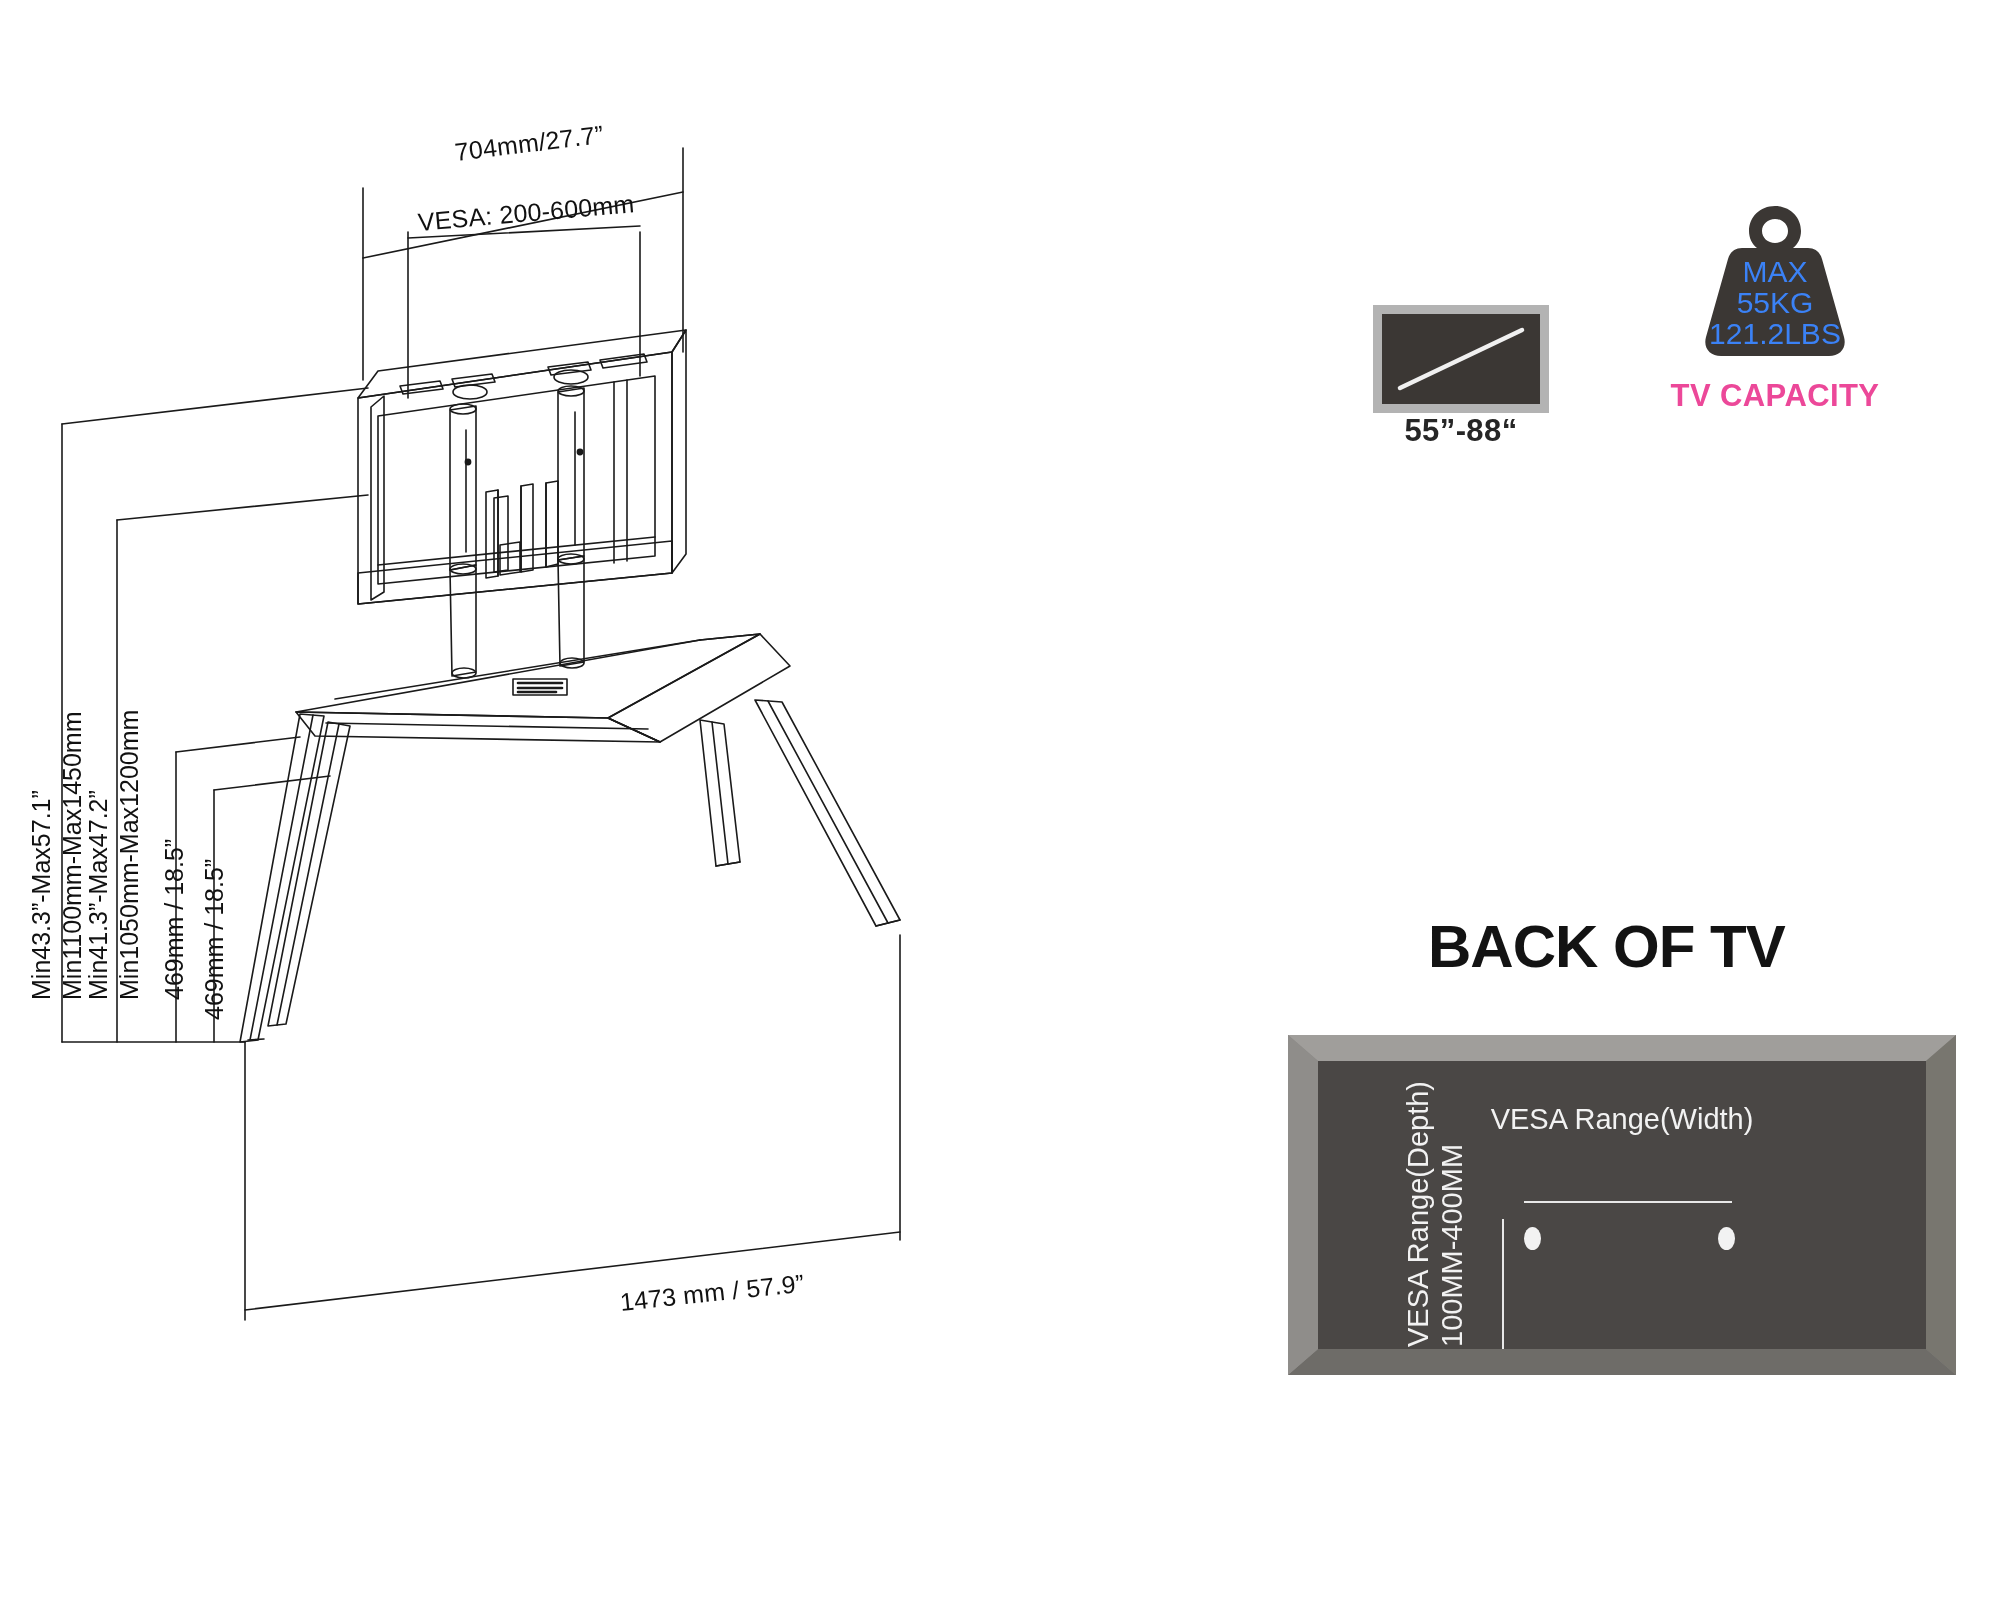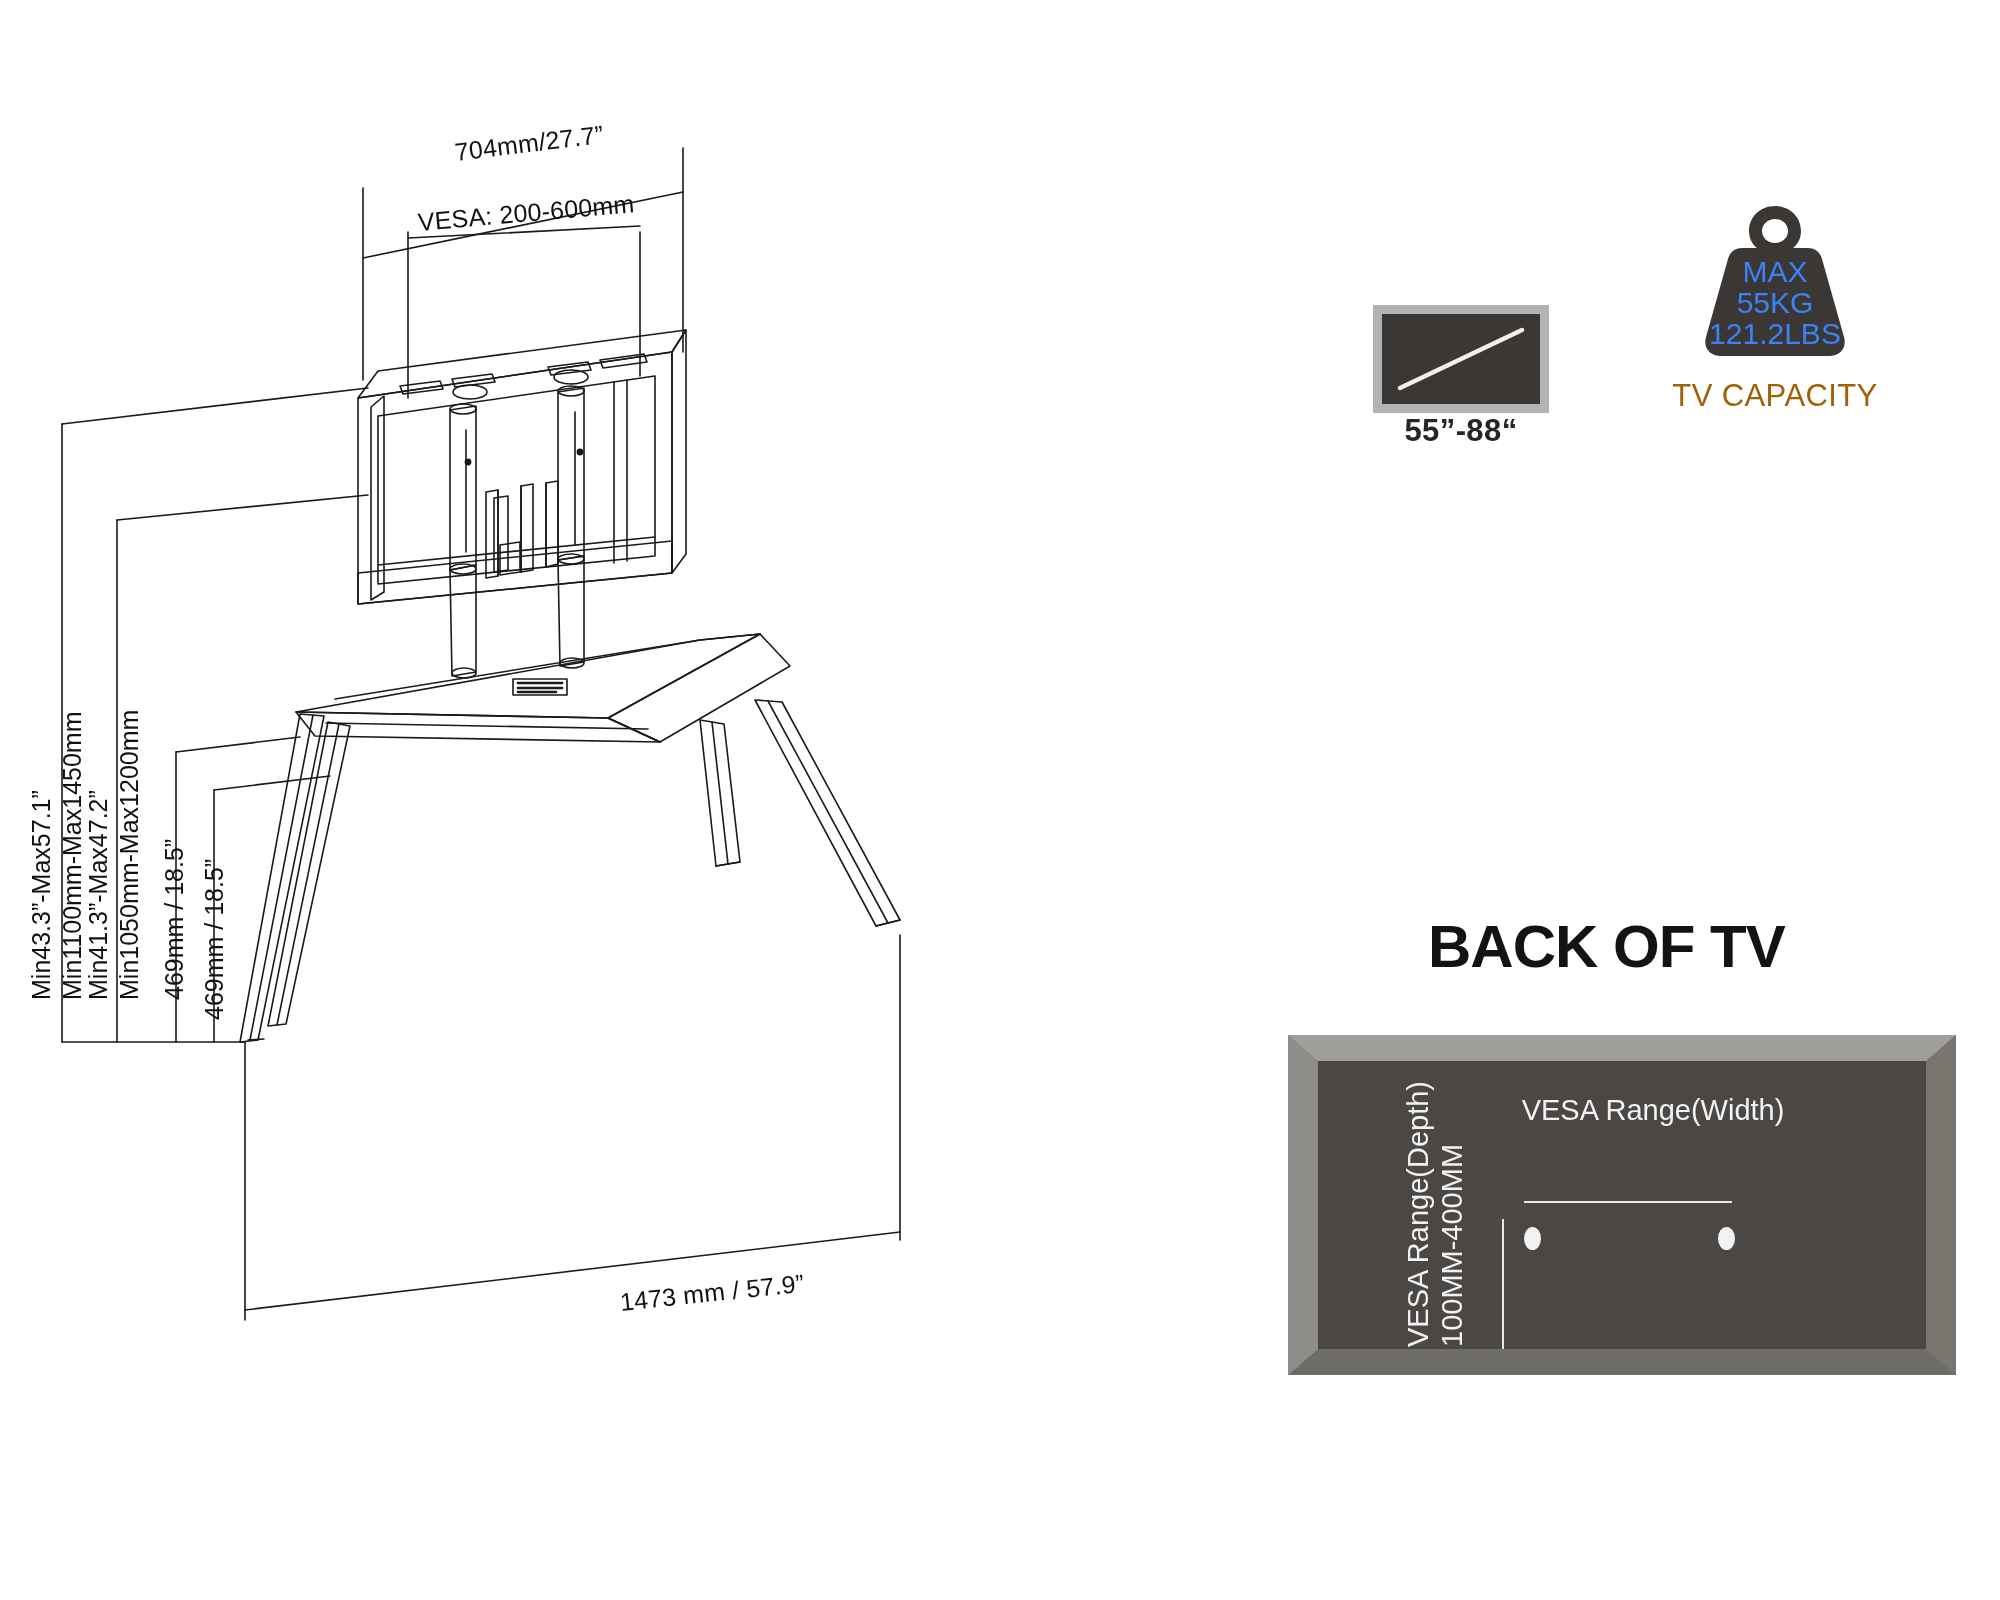--- a/index.html
+++ b/index.html
@@ -19,21 +19,21 @@
   .icon-cap{font-size:31px;font-weight:700;color:#262626;letter-spacing:.4px;}
 
   .tv-glyph{
     width:176px;height:108px;background:#b3b3b3;
     padding:9px;box-sizing:border-box;margin:0 auto;
   }
   .tv-glyph-inner{
     width:100%;height:100%;background:#3b3734;position:relative;overflow:hidden;
   }
 
-  .weight-cap{font-size:31px;font-weight:400;color:#a16207;letter-spacing:.4px;}
+  .weight-cap{font-size:31px;font-weight:700;color:#ec4899;letter-spacing:.4px;}
 
   
   .back-title{
     position:absolute;font-size:60px;font-weight:700;color:#131313;
     letter-spacing:-1px;
   }
   .tv-panel{
     position:absolute;background:#8c8a87;box-sizing:border-box;
   }
   .tv-panel-screen{
@@ -223,21 +223,21 @@
 
   <div class="tv-panel" style="left:1288px;top:1035px;width:668px;height:340px;">
     <svg width="668" height="340" style="position:absolute;left:0;top:0;">
       <polygon points="0,0 668,0 638,26 30,26" fill="#a09e9b"></polygon>
       <polygon points="668,0 668,340 638,314 638,26" fill="#78766f"></polygon>
       <polygon points="0,340 668,340 638,314 30,314" fill="#6e6c68"></polygon>
       <polygon points="0,0 30,26 30,314 0,340" fill="#8f8d8a"></polygon>
     </svg>
     <div class="tv-panel-screen">
 
-      <div class="panel-label" style="left:0;top:33px;width:100%;padding-left:31px;">VESA Range(Width)</div>
+      <div class="panel-label" style="left:0;top:42px;width:100%;">VESA Range(Width)</div>
 
       <div class="panel-label-rot" style="left:84px;top:286px;">VESA Range(Depth)</div>
       <div class="panel-label-rot" style="left:118px;top:286px;">100MM-400MM</div>
 
       <div class="hline" style="left:206px;top:140px;width:208px;height:2px;"></div>
 
       <div class="vline" style="left:184px;top:158px;width:2px;height:164px;"></div>
 
       <div class="hole" style="left:206px;top:166px;"></div>
       <div class="hole" style="left:400px;top:166px;"></div>

